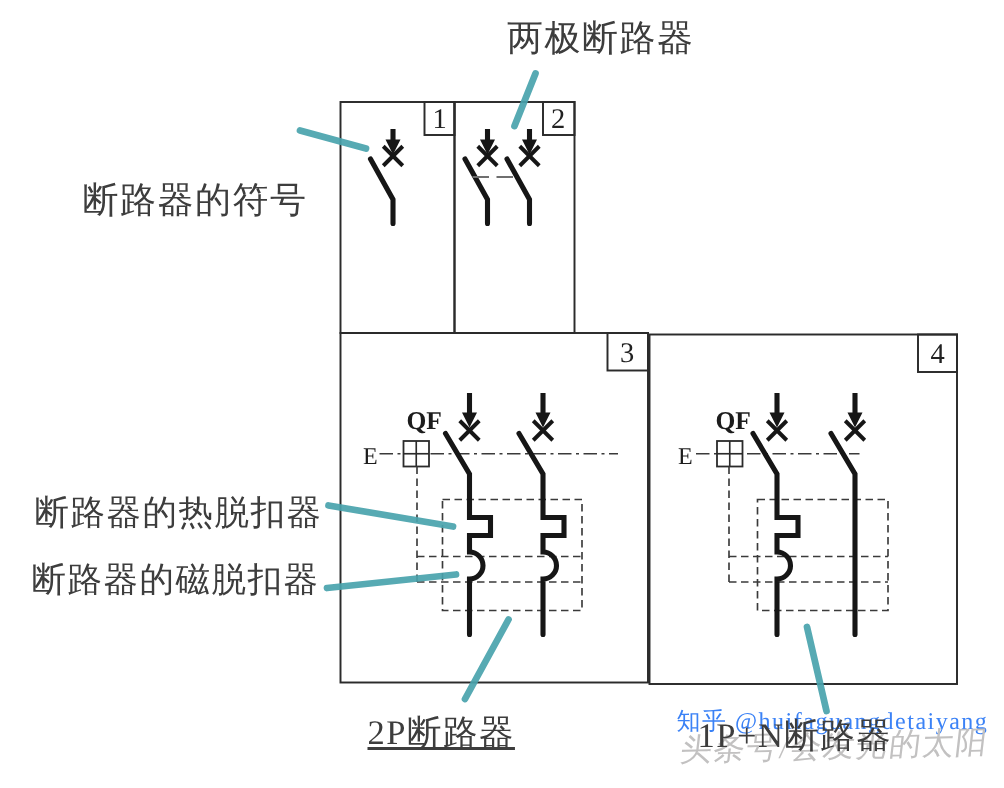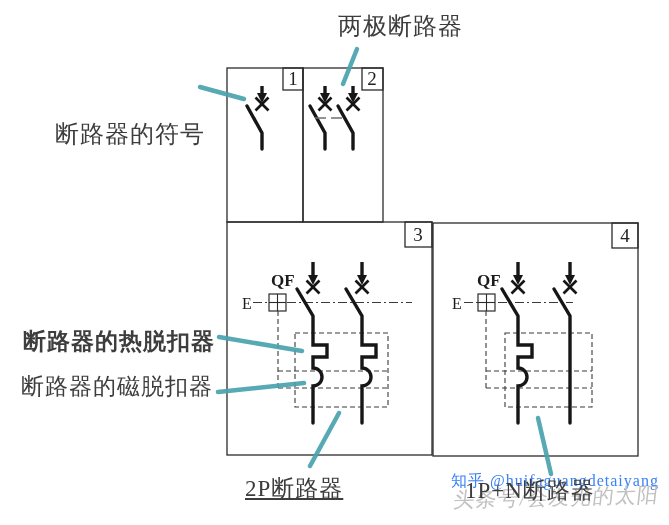--- a/index.html
+++ b/index.html
@@ -125,21 +125,21 @@
       <line class="arrow" x1="357" y1="49" x2="343" y2="84"></line>
       <line class="arrow" x1="219" y1="337" x2="302" y2="351"></line>
       <line class="arrow" x1="218" y1="392" x2="304" y2="383"></line>
       <line class="arrow" x1="310" y1="466" x2="339" y2="413"></line>
       <line class="arrow" x1="551" y1="474" x2="538" y2="418"></line>
     </g>
   </svg>
 
   <div class="label big" style="left:55px;top:77px;margin-top:44px;">断路器的符号</div>
   <div class="label big" style="left:338px;top:13px;">两极断路器</div>
-  <div class="label" style="left:23px;top:329px;font-weight:bold;">断路器的热脱扣器</div>
+  <div class="label" style="left:23px;top:329px;">断路器的热脱扣器</div>
   <div class="label" style="left:21px;top:374px;">断路器的磁脱扣器</div>
   <div class="label" style="left:245px;top:476px;text-decoration:underline;">2P断路器</div>
   <div class="label lab-top" style="left:465px;top:478px;">1P+N断路器</div>
 
   <div class="wm wm1">知乎 @huifaguangdetaiyang</div>
   <div class="wm wm2">头条号/会发光的太阳</div>
 
 </div>
 
 </body></html>

